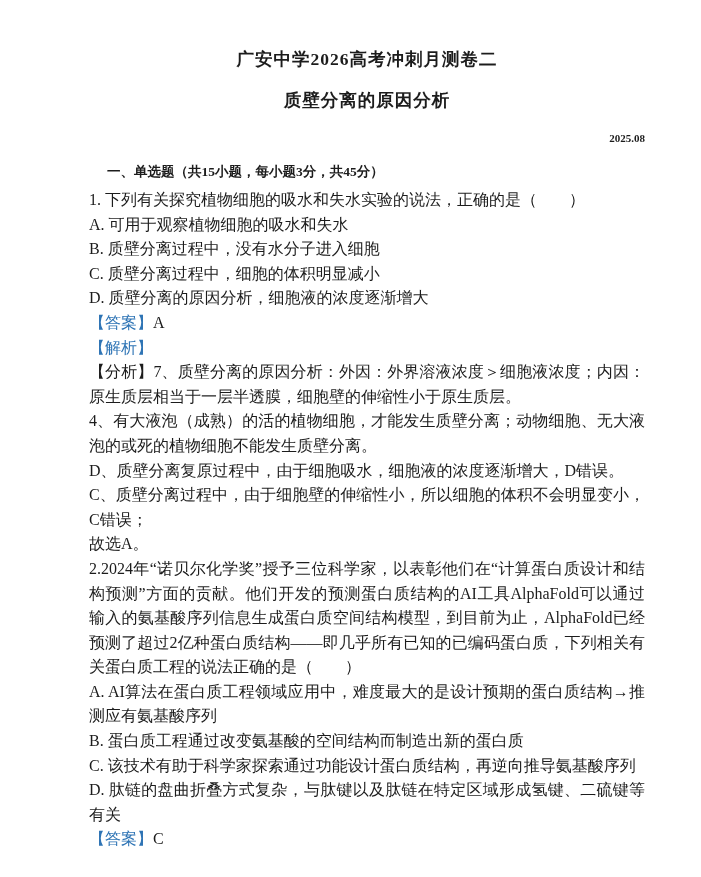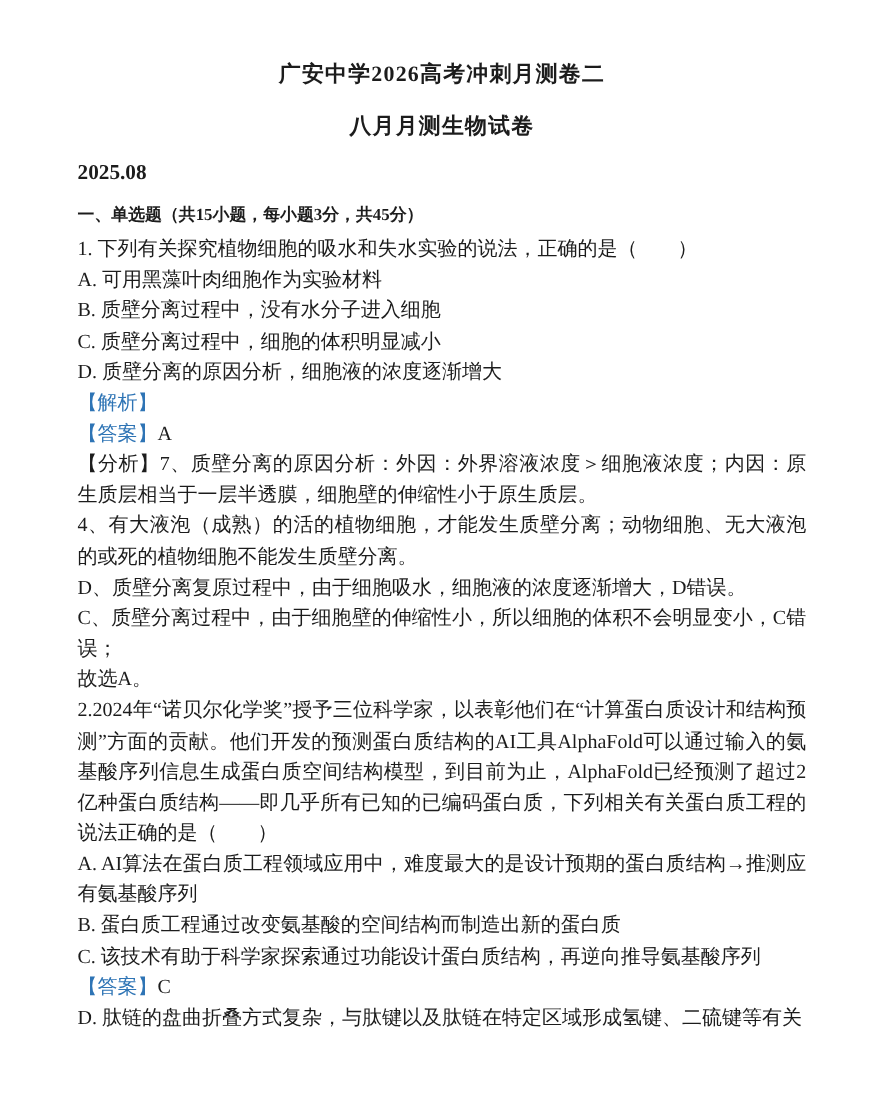--- a/index.html
+++ b/index.html
@@ -11,50 +11,50 @@
     width: 701px;
     height: 877px;
     overflow: hidden;
     font-family: "Liberation Serif", "DejaVu Serif", serif;
     color: #1c1c1c;
   }
   .page {
     box-sizing: border-box;
     width: 701px;
     height: 795px;
-    padding: 46px 56px 40px 62px;
+    padding: 46px 56px 40px 89px;
     background: #ffffff;
   }
   .doc-title {
     font-size: 17.5px;
     font-weight: bold;
     text-align: center;
     margin: 0 0 15px 0;
     line-height: 26px;
     letter-spacing: 1px;
   }
   .doc-subtitle {
     font-size: 17.5px;
     font-weight: bold;
     text-align: center;
     margin: 0 0 15px 0;
     line-height: 26px;
     letter-spacing: 1px;
   }
   .doc-date {
-    font-size: 17px;
+    font-size: 11px;
     font-weight: bold;
-    text-align: left;
+    text-align: right;
     margin: 0 0 12px 0;
     line-height: 20px;
   }
   .section-heading {
     font-size: 13.5px;
     font-weight: bold;
-    margin: 0 0 4px 0;
+    margin: 0 0 4px 18px;
     line-height: 24px;
   }
   .line, .para {
     font-size: 16px;
     margin: 0;
     line-height: 24.6px;
     text-align: justify;
   }
   .marker {
     color: #2E74B5;
@@ -62,42 +62,42 @@
   .answer-value {
     color: #1c1c1c;
   }
 </style>
 </head>
 <body>
 
 <div class="page">
 
   <h1 class="doc-title">广安中学2026高考冲刺月测卷二</h1>
-  <h2 class="doc-subtitle">八月月测生物试卷</h2>
+  <h2 class="doc-subtitle">质壁分离的原因分析</h2>
   <div class="doc-date">2025.08</div>
 
   <div class="section-heading">一、单选题（共15小题，每小题3分，共45分）</div>
 
   <div>
     <p class="para">1. 下列有关探究植物细胞的吸水和失水实验的说法，正确的是（　　）</p>
-    <p class="line">A. 可用黑藻叶肉细胞作为实验材料</p>
+    <p class="line">A. 可用于观察植物细胞的吸水和失水</p>
     <p class="line">B. 质壁分离过程中，没有水分子进入细胞</p>
     <p class="line">C. 质壁分离过程中，细胞的体积明显减小</p>
     <p class="line">D. 质壁分离的原因分析，细胞液的浓度逐渐增大</p>
+    <p class="line"><span class="marker">【答案】</span><span class="answer-value">A</span></p>
     <p class="line"><span class="marker">【解析】</span></p>
-    <p class="line"><span class="marker">【答案】</span><span class="answer-value">A</span></p>
     <p class="para">【分析】7、质壁分离的原因分析：外因：外界溶液浓度＞细胞液浓度；内因：原生质层相当于一层半透膜，细胞壁的伸缩性小于原生质层。</p>
     <p class="para">4、有大液泡（成熟）的活的植物细胞，才能发生质壁分离；动物细胞、无大液泡的或死的植物细胞不能发生质壁分离。</p>
     <p class="para">D、质壁分离复原过程中，由于细胞吸水，细胞液的浓度逐渐增大，D错误。</p>
     <p class="para">C、质壁分离过程中，由于细胞壁的伸缩性小，所以细胞的体积不会明显变小，C错误；</p>
     <p class="para">故选A。</p>
   </div>
 
   <div>
     <p class="para">2.2024年“诺贝尔化学奖”授予三位科学家，以表彰他们在“计算蛋白质设计和结构预测”方面的贡献。他们开发的预测蛋白质结构的AI工具AlphaFold可以通过输入的氨基酸序列信息生成蛋白质空间结构模型，到目前为止，AlphaFold已经预测了超过2亿种蛋白质结构——即几乎所有已知的已编码蛋白质，下列相关有关蛋白质工程的说法正确的是（　　）</p>
     <p class="line">A. AI算法在蛋白质工程领域应用中，难度最大的是设计预期的蛋白质结构→推测应有氨基酸序列</p>
     <p class="line">B. 蛋白质工程通过改变氨基酸的空间结构而制造出新的蛋白质</p>
     <p class="line">C. 该技术有助于科学家探索通过功能设计蛋白质结构，再逆向推导氨基酸序列</p>
+    <p class="line">D. 肽链的盘曲折叠方式复杂，与肽键以及肽链在特定区域形成氢键、二硫键等有关</p>
     <p class="line"><span class="marker">【答案】</span><span class="answer-value">C</span></p>
-    <p class="line">D. 肽链的盘曲折叠方式复杂，与肽键以及肽链在特定区域形成氢键、二硫键等有关</p>
   </div>
 
 </div>
 
 </body></html>

